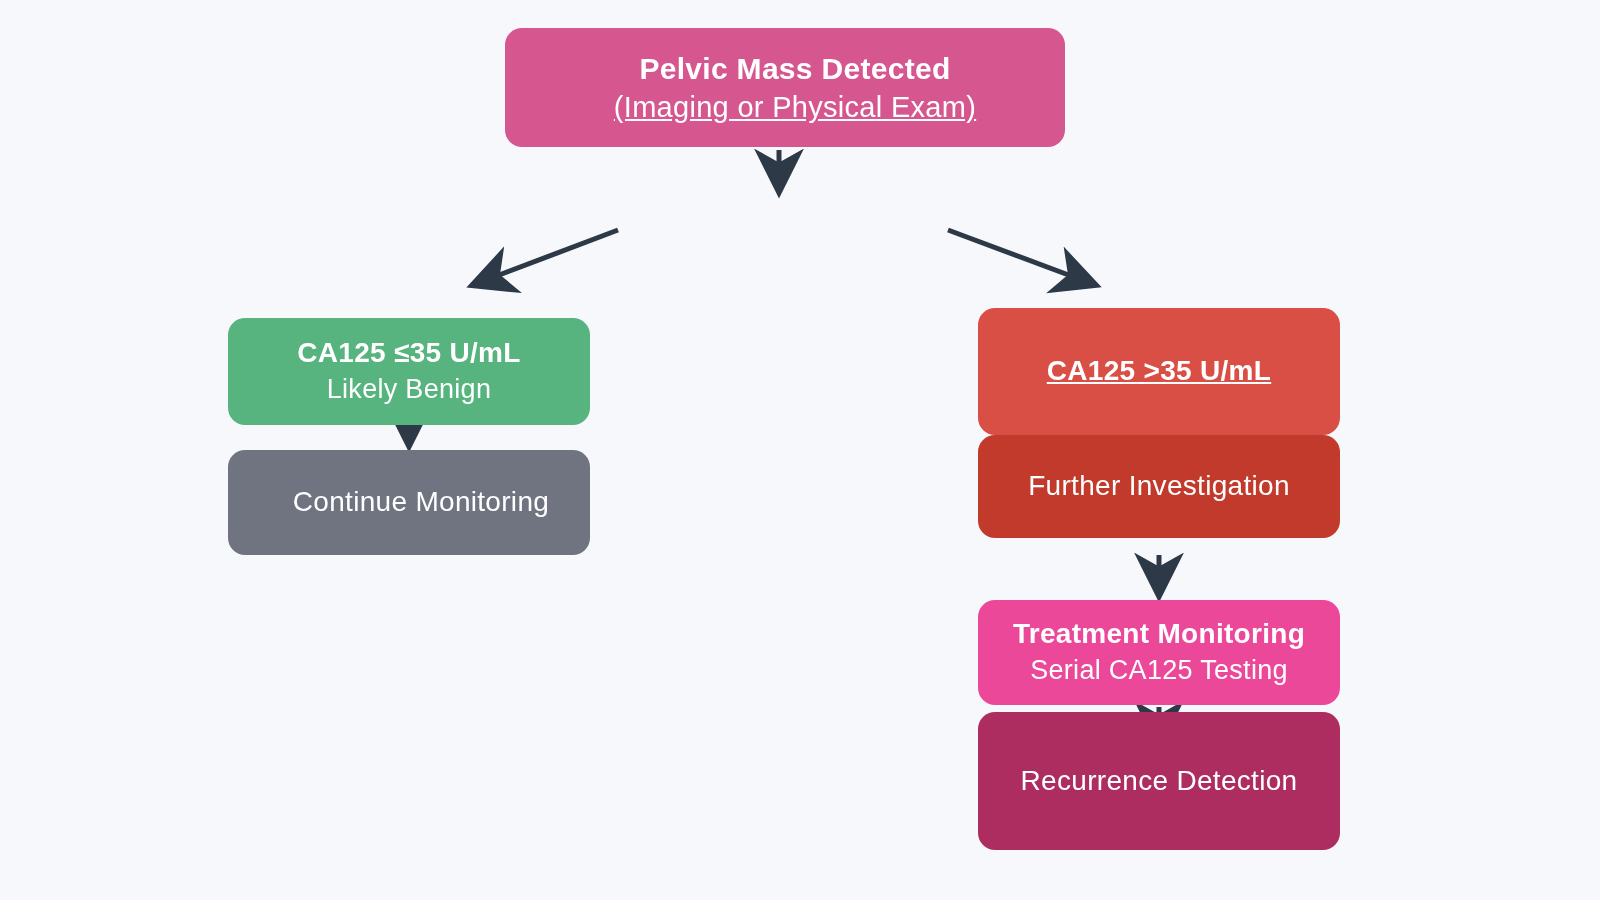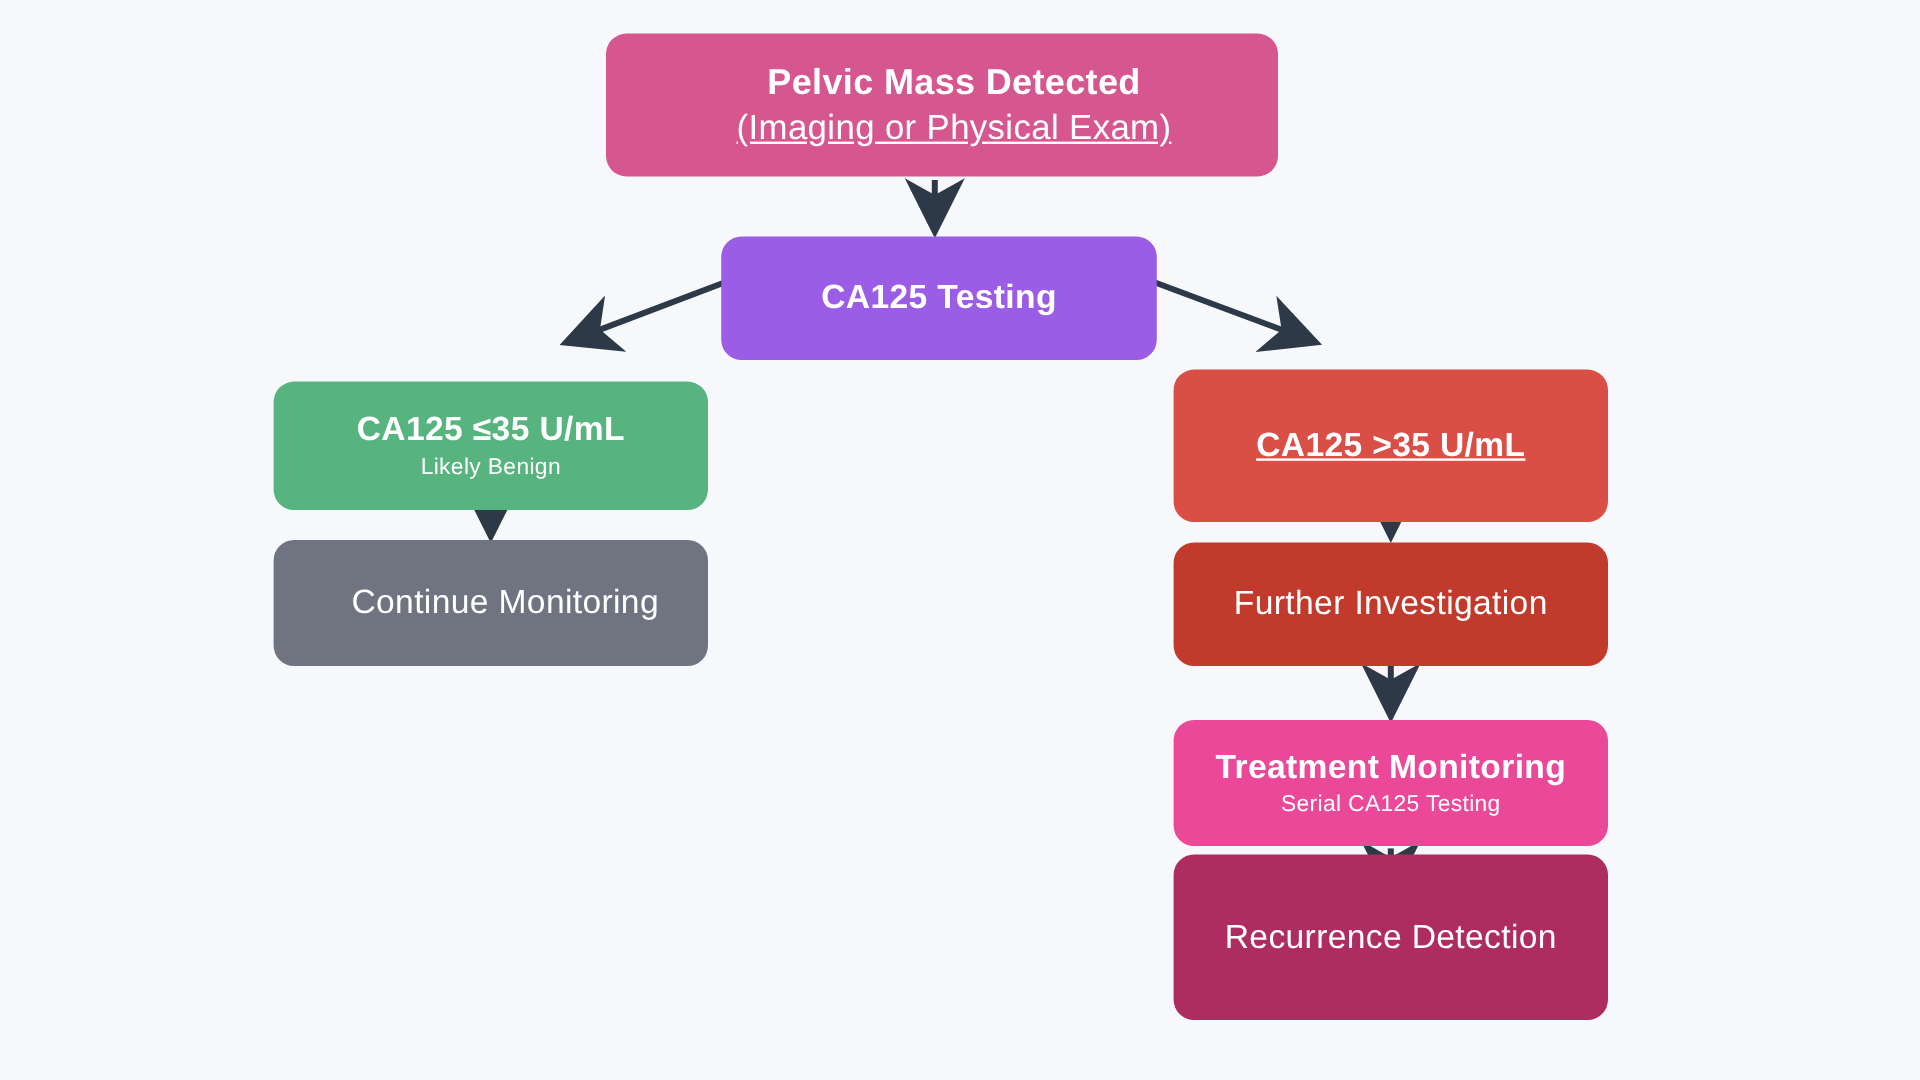--- a/index.html
+++ b/index.html
@@ -24,32 +24,32 @@
     border-radius: 17px;
     color: #ffffff;
     display: flex;
     flex-direction: column;
     align-items: center;
     justify-content: center;
     text-align: center;
     line-height: 1.32;
   }
   .node .line1 { font-size: 28px; font-weight: 700; letter-spacing: 0.3px; }
-  .node .line2 { font-size: 19px; font-weight: 400; letter-spacing: 0.3px; }
+  .node .line2 { font-size: 27px; font-weight: 400; letter-spacing: 0.3px; }
   .node.regular .line1 { font-weight: 400; }
 
   
   .node-pelvic       { left: 505px;  top: 28px;  width: 560px; height: 119px; }
   .node-pelvic .line1 { font-size: 30px; }
   .node-pelvic .line2 { font-size: 29px; text-decoration: underline; }
   .node-ca125        { left: 601px;  top: 197px; width: 363px; height: 103px; }
   .node-benign       { left: 228px;  top: 298px; width: 362px; height: 107px; margin-top: 20px; }
   .node-malignancy   { left: 978px;  top: 308px; width: 362px; height: 127px; text-decoration: underline; }
   .node-continue     { left: 228px;  top: 450px; width: 362px; height: 105px; padding-left: 24px; }
-  .node-further      { left: 978px;  top: 452px; width: 362px; height: 103px; }
+  .node-further      { left: 978px;  top: 435px; width: 362px; height: 103px; }
   .node-treatment    { left: 978px;  top: 600px; width: 362px; height: 105px; }
   .node-recurrence   { left: 978px;  top: 712px; width: 362px; height: 138px; }
 </style>
 </head>
 <body>
 
 <div class="canvas" style="background: rgb(247, 248, 251);">
 
   <svg class="arrows" viewBox="0 0 1600 900">
     <defs>
@@ -64,23 +64,20 @@
     <line x1="1159" y1="407" x2="1159" y2="440" stroke-width="5" marker-end="url(#ah)" stroke="#2e3947"></line>
     <line x1="1159" y1="555" x2="1159" y2="590" stroke-width="5" marker-end="url(#ah)" stroke="#2e3947"></line>
     <line x1="1159" y1="707" x2="1159" y2="738" stroke-width="5" marker-end="url(#ah)" stroke="#2e3947"></line>
   </svg>
 
   <div class="node node-pelvic" style="background: rgb(214, 86, 143); padding-left: 20px;">
     <span class="line1">Pelvic Mass Detected</span>
     <span class="line2">(Imaging or Physical Exam)</span>
   </div>
 
-  <div class="node node-ca125" style="background: rgb(155, 93, 229);">
-    <span class="line1">CA125 Testing</span>
-  </div>
 
   <div class="node node-benign" style="background: rgb(87, 180, 126);">
     <span class="line1">CA125 ≤35 U/mL</span>
     <span class="line2">Likely Benign</span>
   </div>
 
   <div class="node node-malignancy" style="background: rgb(217, 79, 69);">
     <span class="line1">CA125 &gt;35 U/mL</span>
   </div>
 

